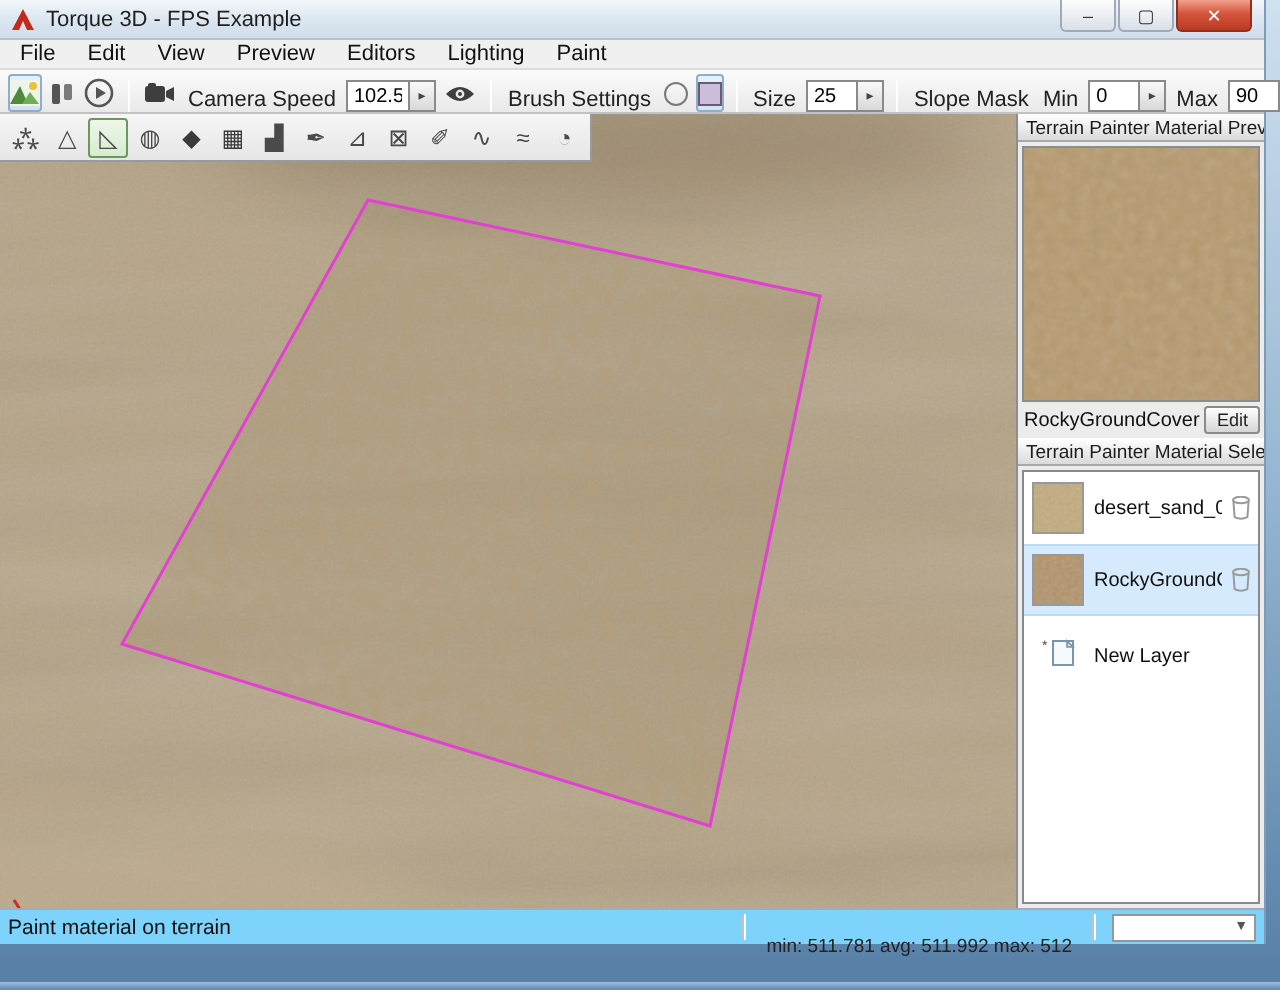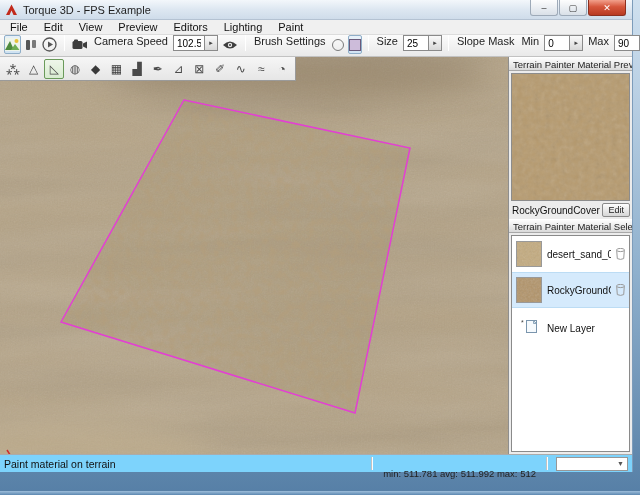--- a/index.html
+++ b/index.html
@@ -25,21 +25,21 @@
   .winbtn.close { width:38px; color:#fff;
     background:linear-gradient(180deg,#f2a08c 0%,#d6563c 45%,#b83a22 100%); border-color:#8c3020; }
 
   
   .menubar { height:15px; flex:0 0 15px; background:#f0f0f0; border-bottom:1px solid #dcdcdc;
     display:flex; align-items:center; padding-left:2px; }
   .menu-item { padding:0 8px; font-size:11px; color:#111; }
 
   
   .toolbar1 { height:22px; flex:0 0 22px; background:linear-gradient(180deg,#fbfbfb,#e9e9e9);
-    border-bottom:1px solid #c2c2c2; display:flex; align-items:flex-start; padding:0 4px; gap:3px; }
+    border-bottom:1px solid #c2c2c2; display:flex; align-items:flex-end; padding:0 4px; gap:3px; }
   .tb-btn { width:21px; height:19px; display:flex; align-items:center; justify-content:center;
     border:1px solid transparent; border-radius:2px; }
   .tb-btn.toggled { border-color:#8faec8; background:linear-gradient(180deg,#e6f0f8,#cfe2f2); }
   .tb-sep { width:1px; height:16px; background:#c4c4c4; border-right:1px solid #fff; margin:0 3px; }
   .tb-label { font-size:11px; color:#222; white-space:nowrap; margin:0 2px; }
   .spin { display:flex; align-items:center; }
   .spin input { width:32px; height:16px; border:1px solid #8a8a8a; font-size:10px;
     font-family:"Liberation Sans",sans-serif; padding:0 3px; background:#fff; }
   .spin input.narrow { width:26px; }
   .spin .spin-btn { width:13px; height:16px; border:1px solid #8a8a8a; border-left:none;

